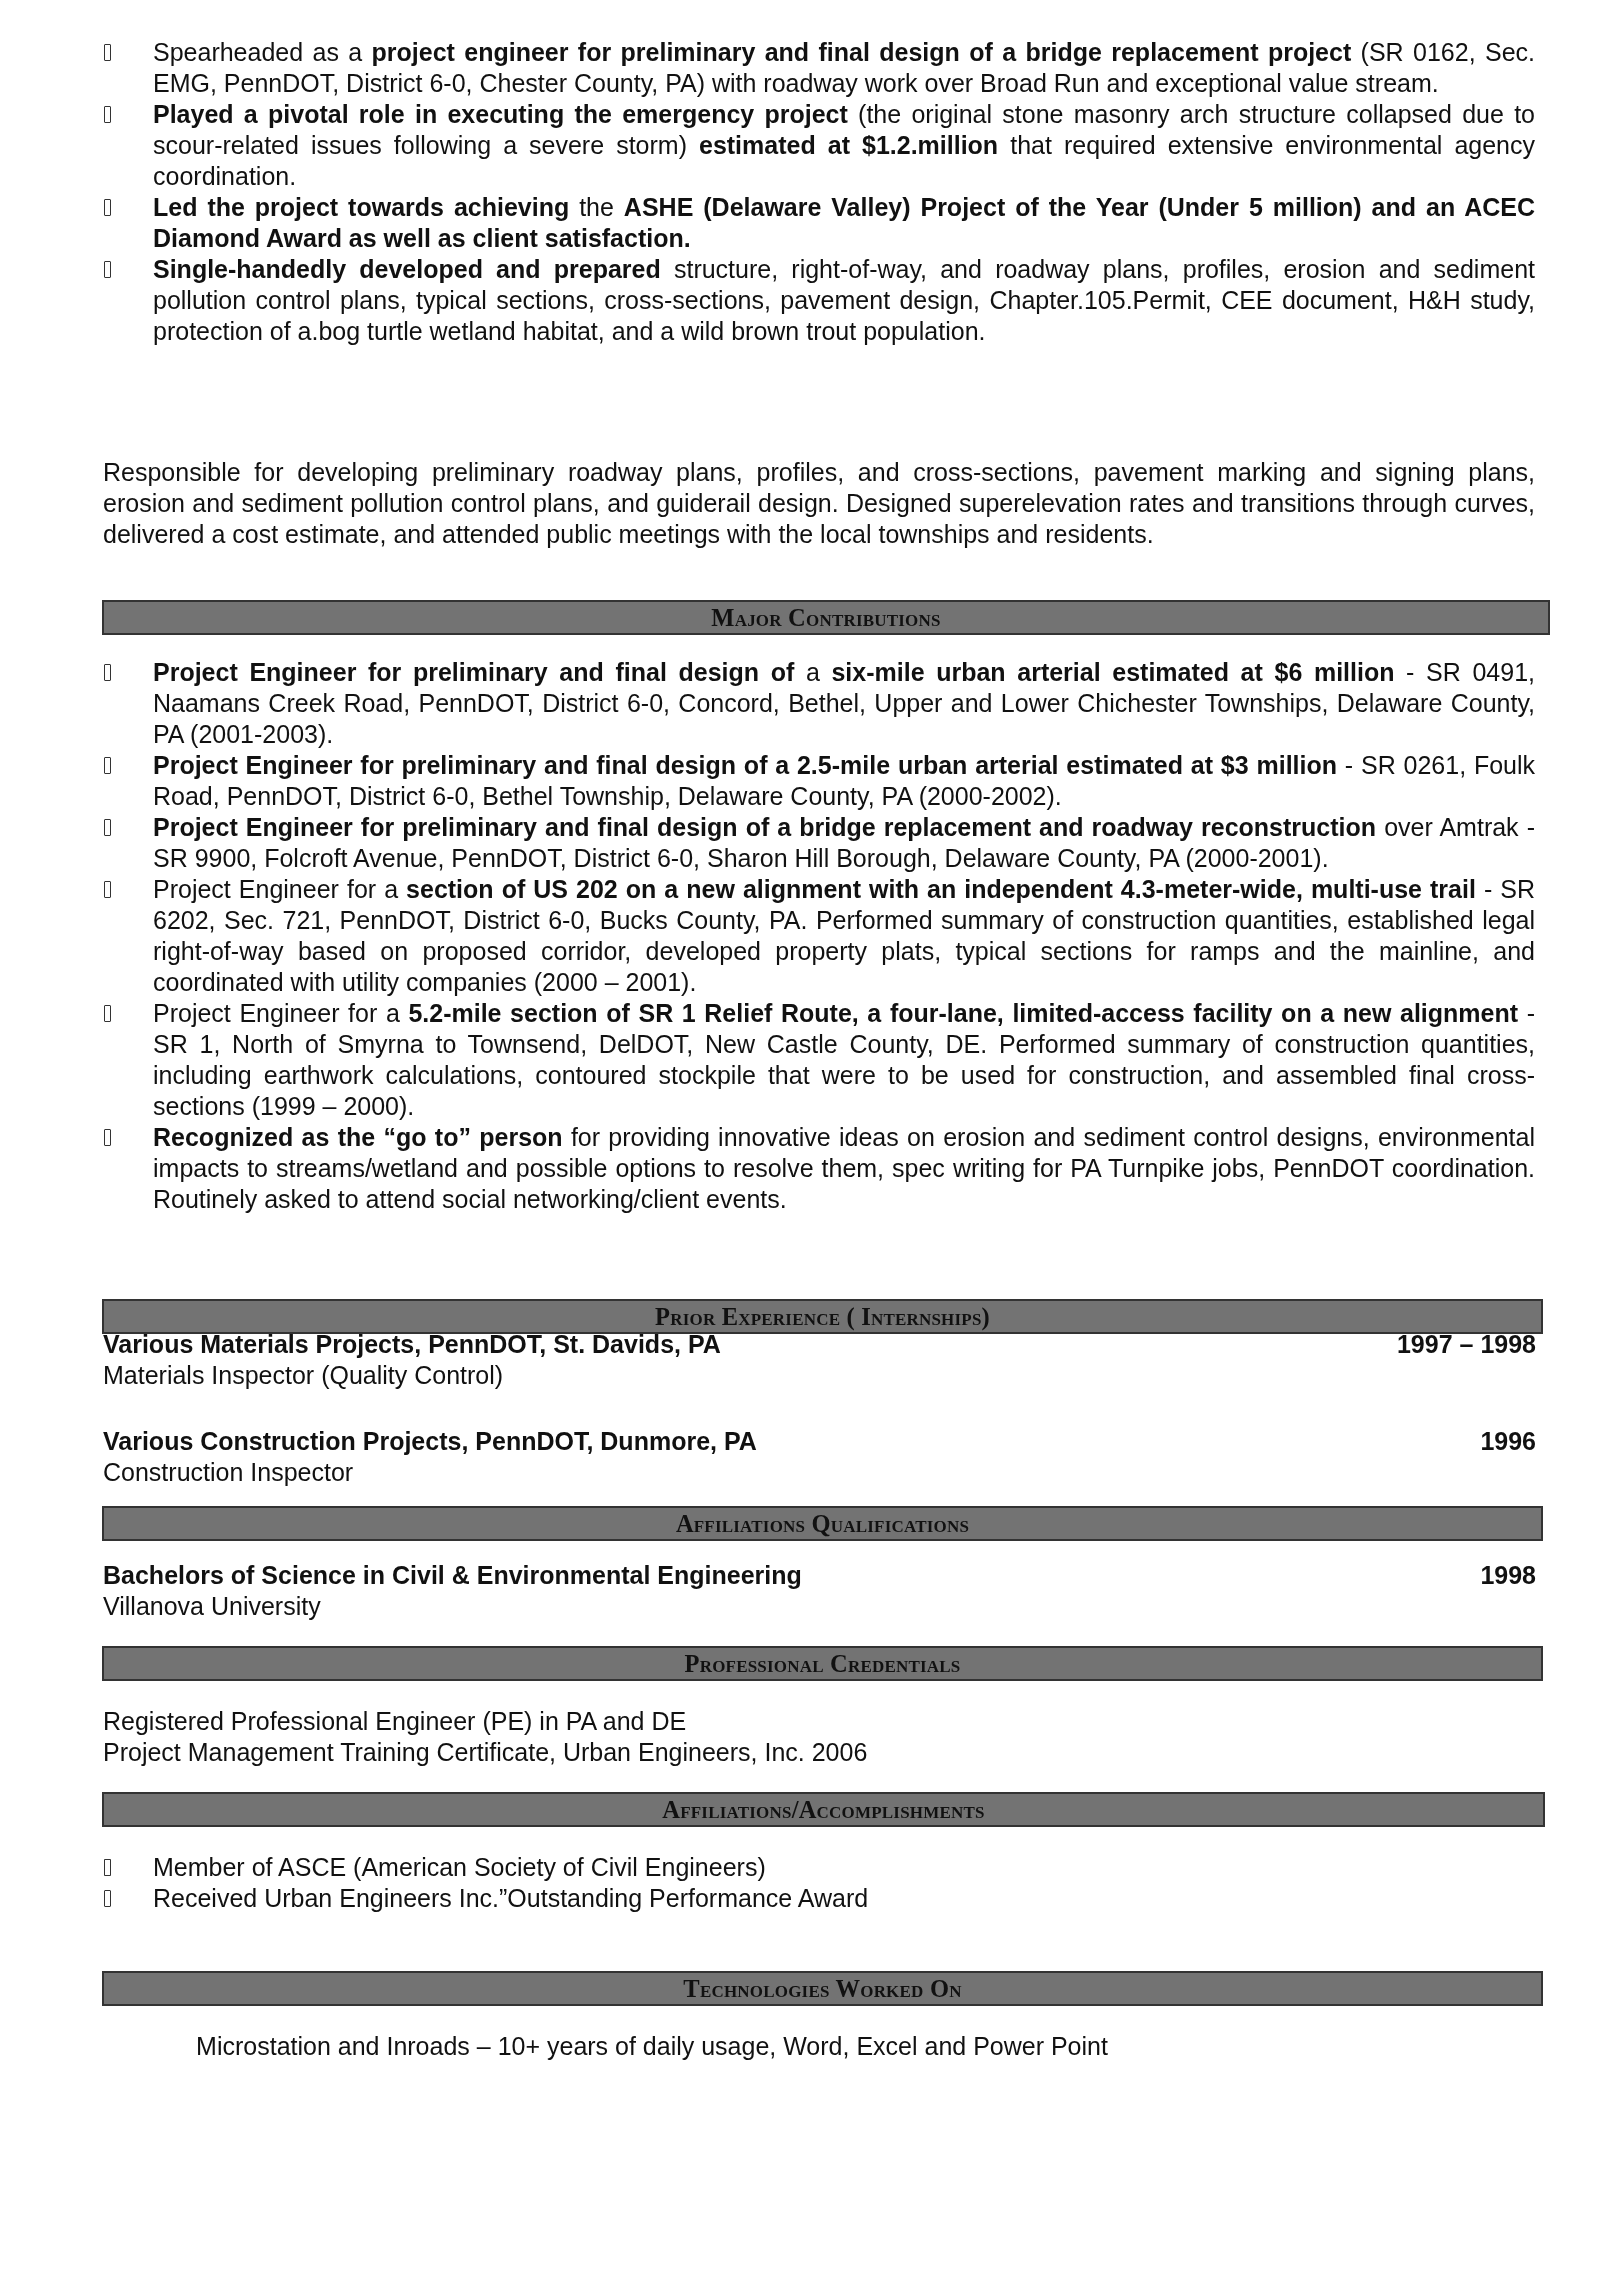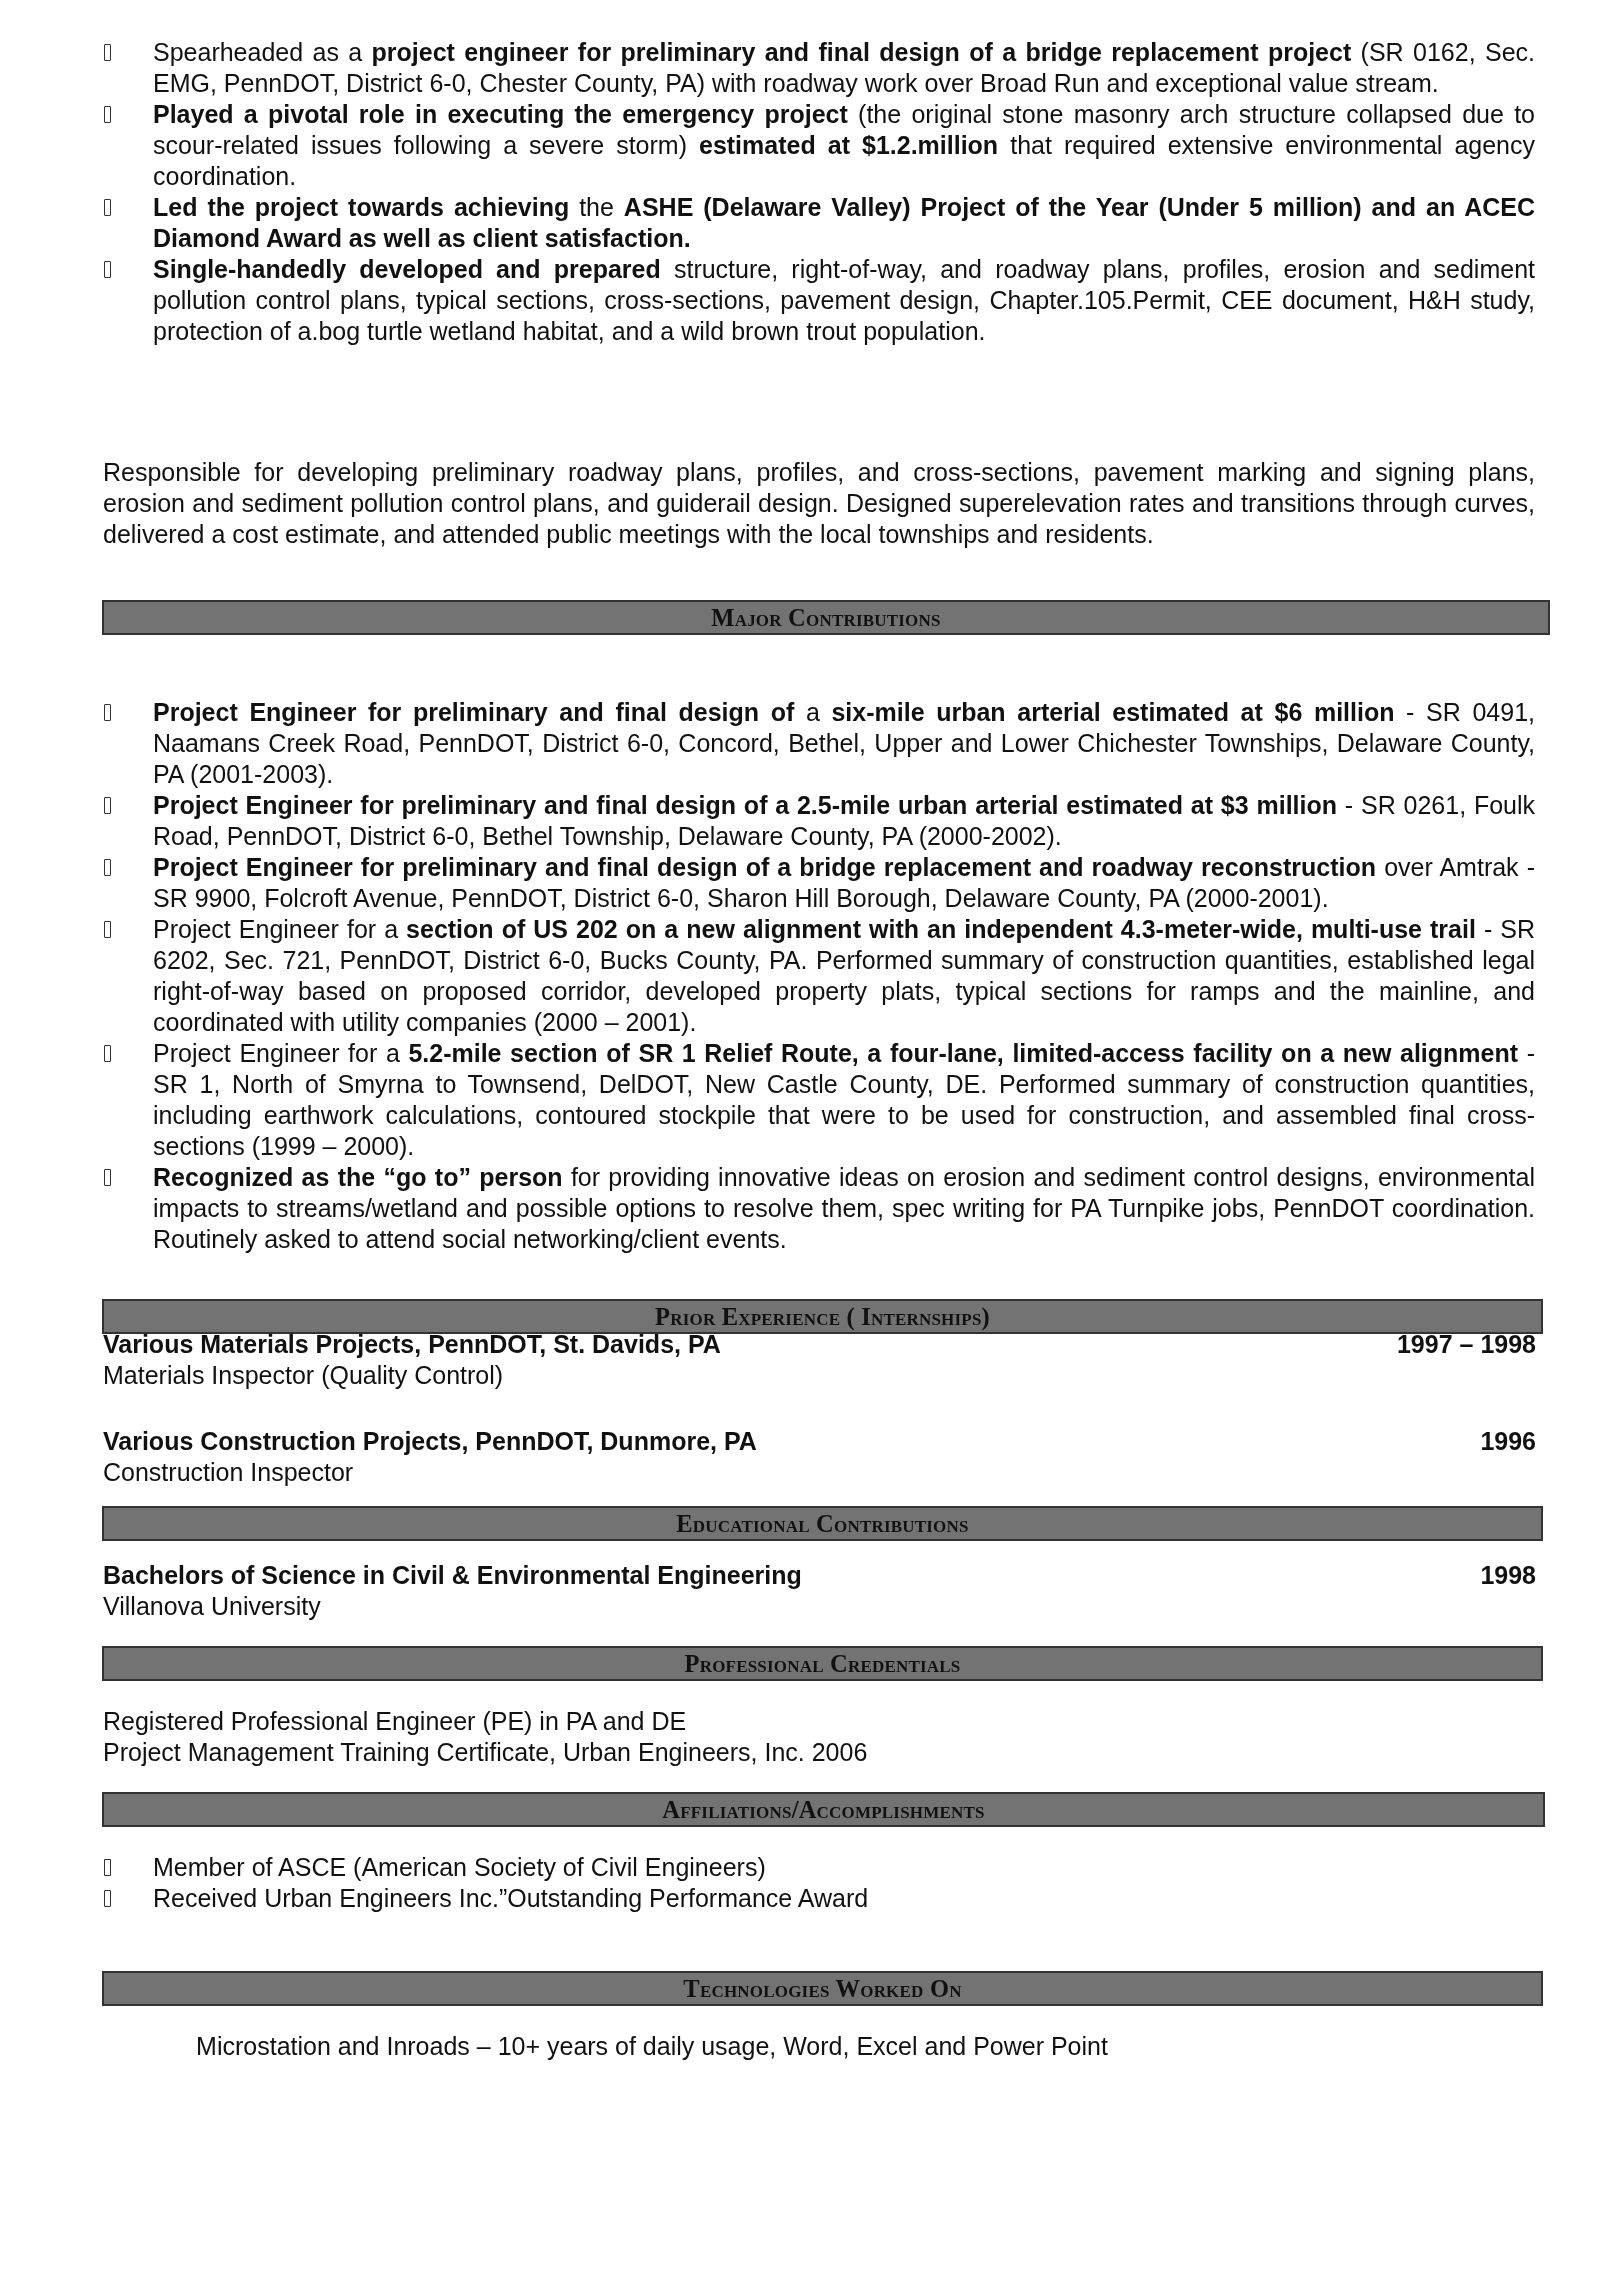--- a/index.html
+++ b/index.html
@@ -45,21 +45,21 @@
       <li><span class="bullet"></span><span>Spearheaded as a </span><b>project engineer for preliminary and final design of a bridge replacement project</b><span> (SR 0162, Sec.  EMG, PennDOT, District 6-0, Chester County, PA)  with  roadway  work  over  Broad  Run  and exceptional value stream.</span></li>
       <li><span class="bullet"></span><b>Played a pivotal role in executing the emergency project</b><span> (the original stone masonry arch structure collapsed due to scour-related issues following a severe storm) </span><b>estimated at $1.2.million</b><span> that required extensive environmental agency coordination.</span></li>
       <li><span class="bullet"></span><b>Led the project towards achieving</b><span> the </span><b>ASHE (Delaware Valley) Project of the Year (Under 5 million) and an ACEC Diamond Award as well as client satisfaction.</b></li>
       <li><span class="bullet"></span><b>Single-handedly developed and prepared</b><span> structure, right-of-way, and roadway plans, profiles, erosion and sediment pollution control plans, typical sections, cross-sections, pavement design, Chapter.105.Permit, CEE document, H&amp;H study, protection of a.bog turtle wetland habitat, and a wild brown trout population.</span></li>
     </ul>
 
 
   <div class="abs justify" style="left:99px; top:457px; width:1432px;">Responsible for developing preliminary roadway plans, profiles, and cross-sections, pavement marking and signing plans, erosion and sediment pollution control plans, and guiderail design. Designed superelevation rates and transitions through curves, delivered a cost estimate, and attended public meetings with the local townships and residents.</div>
 
   <div class="section-bar" style="top:600px; width:1444px;">Major Contributions</div>
-  <ul class="bullets abs" id="contrib-bullets" style="left:99px; top:657px; width:1432px;margin-top:40px;">
+  <ul class="bullets abs" id="contrib-bullets" style="left:99px; top:657px; width:1432px;">
       <li><span class="bullet"></span><b>Project Engineer for preliminary and final design of</b><span> a </span><b>six-mile urban arterial estimated at $6 million</b><span> - SR 0491, Naamans Creek Road, PennDOT, District 6-0, Concord, Bethel, Upper and Lower Chichester Townships, Delaware County, PA (2001-2003).</span></li>
       <li><span class="bullet"></span><b>Project Engineer for preliminary and final design of a 2.5-mile urban arterial estimated at $3 million</b><span> - SR 0261, Foulk Road, PennDOT, District 6-0, Bethel Township, Delaware County, PA (2000-2002).</span></li>
       <li><span class="bullet"></span><b>Project Engineer for preliminary and final design of a bridge replacement and roadway reconstruction</b><span> over Amtrak - SR 9900, Folcroft Avenue, PennDOT, District 6-0, Sharon Hill Borough, Delaware County, PA (2000-2001).</span></li>
       <li><span class="bullet"></span><span>Project Engineer for a </span><b>section of US 202 on a new alignment with an independent 4.3-meter-wide, multi-use trail</b><span> - SR 6202, Sec. 721, PennDOT, District 6-0, Bucks County, PA. Performed summary of construction quantities, established legal right-of-way based on proposed corridor, developed property plats, typical sections for ramps and the mainline, and coordinated with utility companies (2000 – 2001).</span></li>
       <li><span class="bullet"></span><span>Project Engineer for a </span><b>5.2-mile section of SR 1 Relief Route, a four-lane, limited-access facility on a new alignment</b><span> - SR 1, North of Smyrna to Townsend, DelDOT, New Castle County, DE. Performed summary of construction quantities, including earthwork calculations, contoured stockpile that were to be used for construction, and assembled final cross-sections (1999 – 2000).</span></li>
       <li><span class="bullet"></span><b>Recognized as the “go to” person</b><span> for providing innovative ideas on erosion and sediment control designs, environmental impacts to streams/wetland and possible options to resolve them, spec writing for PA Turnpike jobs, PennDOT coordination. Routinely asked to attend social networking/client events.</span></li>
     </ul>
 
   <div class="section-bar" style="top:1275px; width:1437px;margin-top:24px;">Prior Experience ( Internships)</div>
 
@@ -67,21 +67,21 @@
     <div class="entry-title">Various Materials Projects, PennDOT, St. Davids, PA</div>
     <div class="entry-date">1997 – 1998</div>
     <div>Materials Inspector (Quality Control)</div>
   </div>
   <div class="entry-row" style="top:1426px;">
     <div class="entry-title">Various Construction Projects, PennDOT, Dunmore, PA</div>
     <div class="entry-date">1996</div>
     <div>Construction Inspector</div>
   </div>
 
-  <div class="section-bar" style="top:1506px; width:1437px;">Educational Contributions</div>
+  <div class="section-bar" style="top:1506px; width:1437px;">Affiliations Qualifications</div>
   <div class="entry-row" style="top:1560px;">
     <div class="entry-title">Bachelors of Science in Civil &amp; Environmental Engineering</div>
     <div class="entry-date">1998</div>
     <div>Villanova University</div>
   </div>
 
   <div class="section-bar" style="top:1646px; width:1437px;">Professional Credentials</div>
   <div class="abs" style="left:99px; top:1706px; width:1432px;">
     <div>Registered Professional Engineer (PE) in PA and DE</div>
     <div>Project Management Training Certificate, Urban Engineers, Inc. 2006</div>

